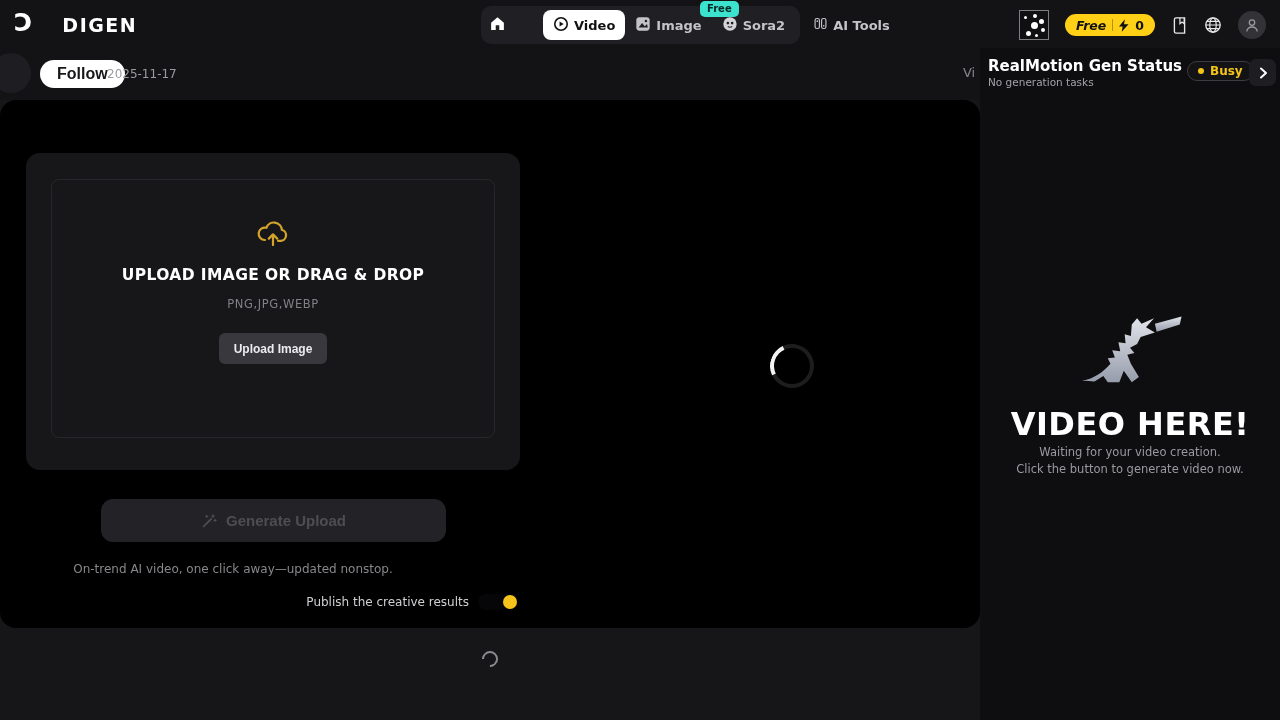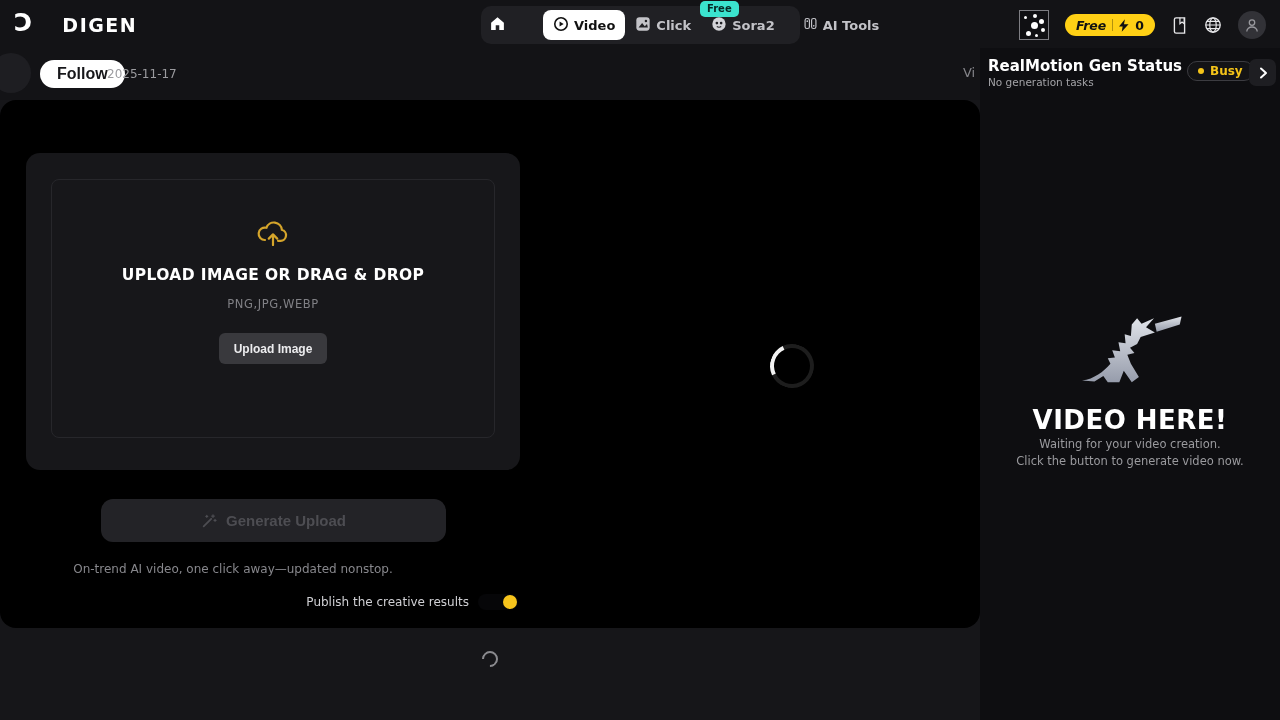--- a/index.html
+++ b/index.html
@@ -87,21 +87,21 @@
   .busy-pill { position:absolute; left:207px; top:13px; height:20px; padding:0 10px;
     border:1px solid #3c3c41; border-radius:11px; display:flex; align-items:center; gap:6px;
     background:#131316; cursor:default; }
   .busy-dot { width:6px; height:6px; border-radius:50%; background:#f5c419; }
   .busy-text { color:#f5c419; font-size:12px; font-weight:600;text-align:center; }
   .chev-btn { position:absolute; left:269px; top:11px; width:27px; height:27px; background:#1e1e22;
     border:none; border-radius:7px; color:#fff; display:flex; align-items:center;
     justify-content:center; cursor:pointer; }
 
   .empty-state { position:absolute; left:0; top:265px; width:300px; text-align:center; }
-  .empty-title { margin-top:8px; color:#fff; font-size:26px; font-weight:900; letter-spacing:.5px; }
+  .empty-title { margin-top:8px; color:#fff; font-size:32px; font-weight:900; letter-spacing:.5px; }
   .empty-line { color:#9a9a9e; font-size:11.5px; line-height:1.2; margin-top:3px; }
 
   .sparkle { position:absolute; clip-path:polygon(50% 0,61% 39%,100% 50%,61% 61%,50% 100%,39% 61%,0 50%,39% 39%); }
   .sp1 { left:1060px; top:686px; width:6px; height:6px; background:#7f72c8; }
   .sp2 { left:1089px; top:693px; width:7px; height:7px; background:#8a7dd6; }
   .sp3 { left:1135px; top:673px; width:10px; height:10px; background:#a89bf0; }
   .sp4 { left:1178px; top:683px; width:11px; height:11px; background:#a89bf0; }
   .sp5 { left:1207px; top:685px; width:6px; height:6px; background:#7f72c8; }
   .sp6 { left:1235px; top:692px; width:8px; height:8px; background:#8a7dd6; }
 </style>
@@ -137,21 +137,21 @@
       </div>
 
       <div class="nav-tab">
         <span>
           <svg width="16" height="16" viewBox="0 0 18 18">
               <rect x="1.5" y="1.5" width="15" height="15" rx="3.5" fill="#c3c3c8"></rect>
               <path d="M4 13 L8 8 L11 11.5 L13.5 9 L14.5 13 Z" fill="#202024"></path>
               <circle cx="12.3" cy="5.6" r="1.4" fill="#202024"></circle>
             </svg>
         </span>
-        <span>Click</span>
+        <span>Image</span>
       </div>
 
       <div class="nav-tab">
         <span>
           <svg width="16" height="16" viewBox="0 0 18 18">
               <circle cx="9" cy="9" r="7.5" fill="#d4d4d8"></circle>
               <circle cx="6.6" cy="8" r="1.5" fill="#202024"></circle>
               <circle cx="11.4" cy="8" r="1.5" fill="#202024"></circle>
               <path d="M6.5 11.8 q2.5 1.6 5 0" stroke="#202024" stroke-width="1.2" fill="none"></path>
             </svg>

